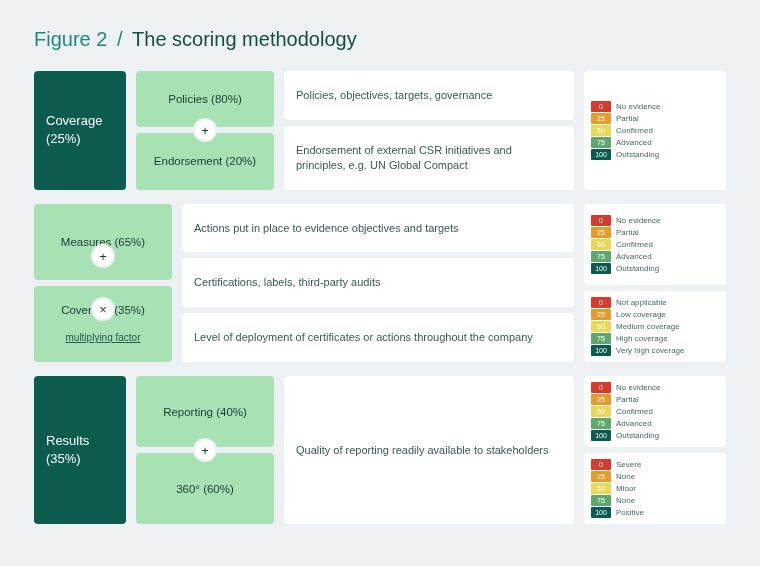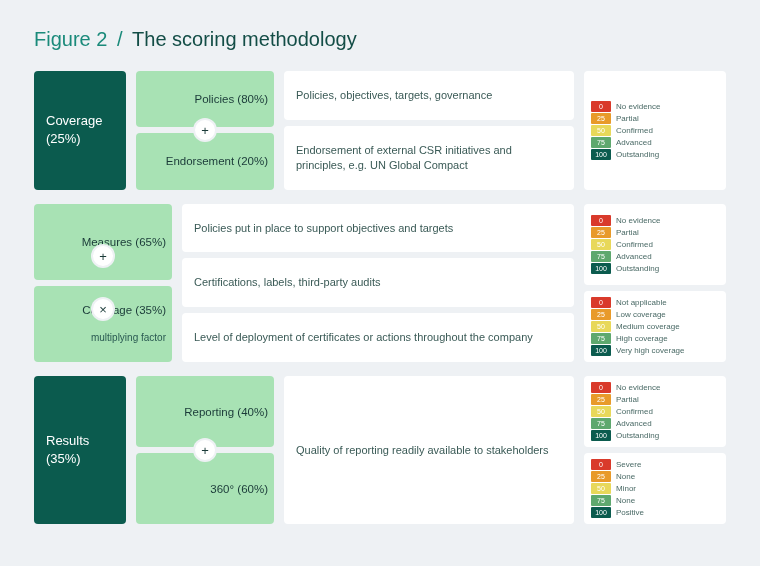--- a/index.html
+++ b/index.html
@@ -36,29 +36,29 @@
   }
   .pillar .pname { font-weight: 400; }
   .pillar .pweight { font-weight: 400; }
   .components { display: flex; flex-direction: column; gap: 6px; width: 138px; min-width:138px; position: relative; }
   .comp {
     background: #a8e2b4;
     border-radius: 4px;
     display: flex;
     flex-direction: column;
     justify-content: center;
-    align-items:flex-end;
+    align-items:center;
     text-align:center;
     font-size: 11.5px;
     color: #1a3a38;
     flex: 1;
     padding: 8px 6px;
     position: relative;
   }
-  .comp .sub { font-size: 10px; color: #2a5a52; margin-top:16px;}
+  .comp .sub { font-size: 10px; color: #2a5a52; margin-top:16px;text-decoration:underline;}
   .op {
     position: absolute;
     left: 50%;
     transform: translate(-50%, -50%);
     background: #fff;
     width: 20px; height: 20px;
     border-radius: 50%;
     display:flex; align-items:center; justify-content:center;
     font-size: 13px;
     color:#1a3a38;
@@ -156,21 +156,21 @@
           <div>Measures (65%)</div>
         </div>
         <div class="op" style="top: 33.3333%;">+</div>
         <div class="comp">
           <div>Coverage (35%)</div>
           <div class="sub">multiplying factor</div>
         </div>
         <div class="op" style="top: 66.6667%;">×</div>
       </div>
       <div class="descs">
-        <div class="desc">Policies put in place to support objectives and targets</div>
+        <div class="desc">Actions put in place to evidence objectives and targets</div>
         <div class="desc">Certifications, labels, third-party audits</div>
         <div class="desc">Level of deployment of certificates or actions throughout the company</div>
       </div>
       <div class="scales">
         <div class="scale" style="flex: 2 1 0%;">
           <div class="scale-row">
             <div class="scale-box" style="background: rgb(217, 58, 43);">0</div>
             <div class="scale-label">No evidence</div>
           </div>
           <div class="scale-row">

